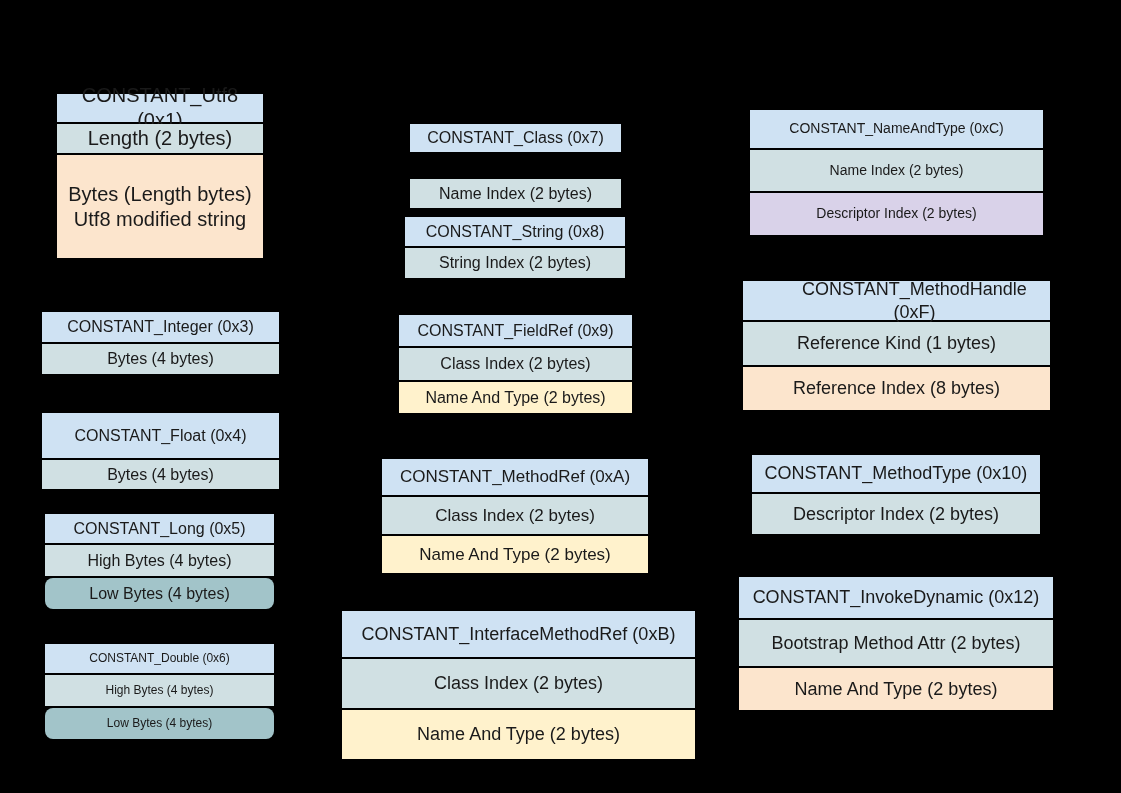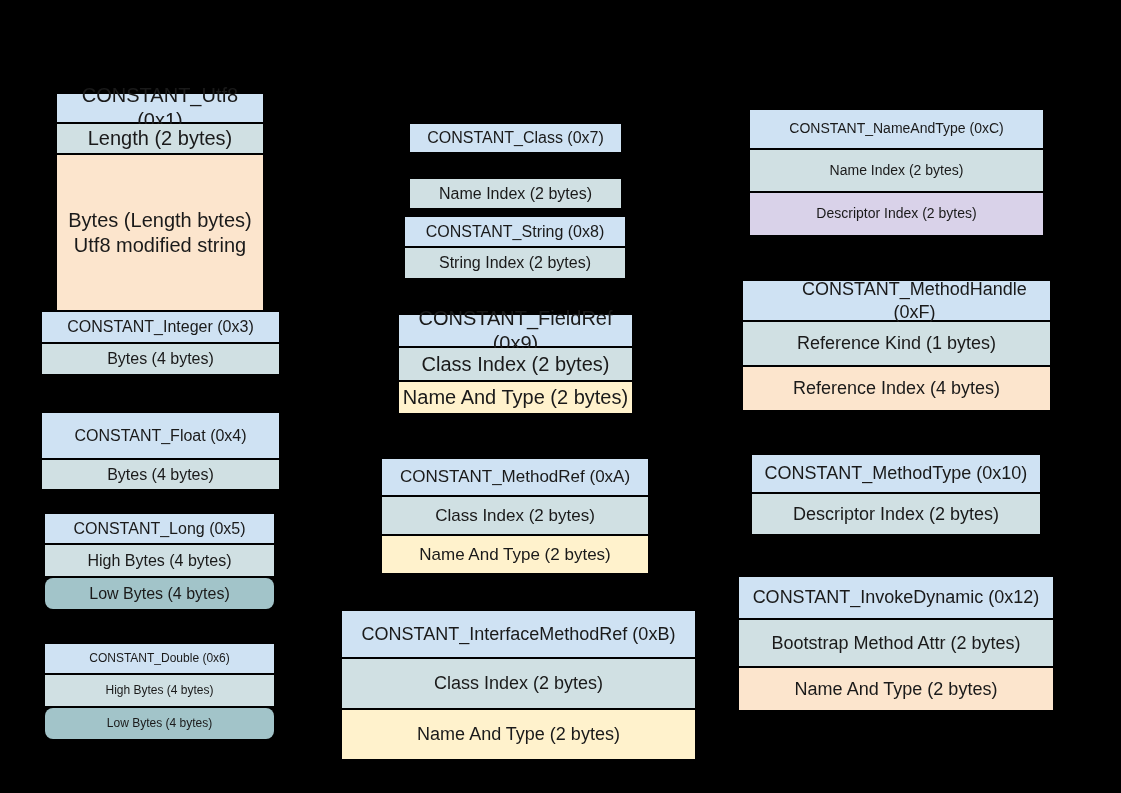--- a/index.html
+++ b/index.html
@@ -45,21 +45,21 @@
   .fill-purple { background: var(--purple-fill, #d9d2e9); }
 </style>
 </head>
 <body>
 
 <div class="canvas">
 
   <div class="struct-box" style="left:55px; top:92px; width:210px; font-size:20px;">
     <div class="row fill-header" style="height:28px;">CONSTANT_Utf8 (0x1)</div>
     <div class="row fill-field" style="height:29px;text-align:center;">Length (2 bytes)</div>
-    <div class="row fill-peach" style="height:155px;">Bytes (Length bytes)
+    <div class="row fill-peach" style="height:103px;">Bytes (Length bytes)
 Utf8 modified string</div>
   </div>
 
   <div class="struct-box" style="left:40px; top:310px; width:241px; font-size:16px;">
     <div class="row fill-header" style="height:30px;">CONSTANT_Integer (0x3)</div>
     <div class="row fill-field" style="height:30px;">Bytes (4 bytes)</div>
   </div>
 
   <div class="struct-box" style="left:40px; top:411px; width:241px; font-size:16px;">
     <div class="row fill-header" style="height:45px;">CONSTANT_Float (0x4)</div>
@@ -81,21 +81,21 @@
   <div class="struct-box" style="left:408px; top:122px; width:215px; font-size:16px;gap:27px;">
     <div class="row fill-header" style="height:28px;">CONSTANT_Class (0x7)</div>
     <div class="row fill-field" style="height:29px;">Name Index (2 bytes)</div>
   </div>
 
   <div class="struct-box" style="left:403px; top:215px; width:224px; font-size:16px;">
     <div class="row fill-header" style="height:29px;">CONSTANT_String (0x8)</div>
     <div class="row fill-field" style="height:30px;">String Index (2 bytes)</div>
   </div>
 
-  <div class="struct-box" style="left:397px; top:313px; width:237px; font-size:20px;">
+  <div class="struct-box" style="left:397px; top:313px; width:237px; font-size:16px;">
     <div class="row fill-header" style="height:31px;">CONSTANT_FieldRef (0x9)</div>
     <div class="row fill-field" style="height:32px;">Class Index (2 bytes)</div>
     <div class="row fill-yellow" style="height:31px;">Name And Type (2 bytes)</div>
   </div>
 
   <div class="struct-box" style="left:380px; top:457px; width:270px; font-size:17px;">
     <div class="row fill-header" style="height:36px;">CONSTANT_MethodRef (0xA)</div>
     <div class="row fill-field" style="height:37px;">Class Index (2 bytes)</div>
     <div class="row fill-yellow" style="height:37px;">Name And Type (2 bytes)</div>
   </div>
@@ -108,21 +108,21 @@
 
   <div class="struct-box" style="left:748px; top:108px; width:297px; font-size:14px;">
     <div class="row fill-header" style="height:38px;">CONSTANT_NameAndType (0xC)</div>
     <div class="row fill-field" style="height:41px;">Name Index (2 bytes)</div>
     <div class="row fill-purple" style="height:42px;">Descriptor Index (2 bytes)</div>
   </div>
 
   <div class="struct-box" style="left:741px; top:279px; width:311px; font-size:18px;">
     <div class="row fill-header" style="height:39px;padding-left:36px;">CONSTANT_MethodHandle (0xF)</div>
     <div class="row fill-field" style="height:43px;">Reference Kind (1 bytes)</div>
-    <div class="row fill-peach" style="height:43px;">Reference Index (4 bytes)</div>
+    <div class="row fill-peach" style="height:43px;">Reference Index (8 bytes)</div>
   </div>
 
   <div class="struct-box" style="left:750px; top:453px; width:292px; font-size:18px;">
     <div class="row fill-header" style="height:37px;">CONSTANT_MethodType (0x10)</div>
     <div class="row fill-field" style="height:40px;">Descriptor Index (2 bytes)</div>
   </div>
 
   <div class="struct-box" style="left:737px; top:575px; width:318px; font-size:18px;">
     <div class="row fill-header" style="height:41px;">CONSTANT_InvokeDynamic (0x12)</div>
     <div class="row fill-field" style="height:46px;">Bootstrap Method Attr (2 bytes)</div>

